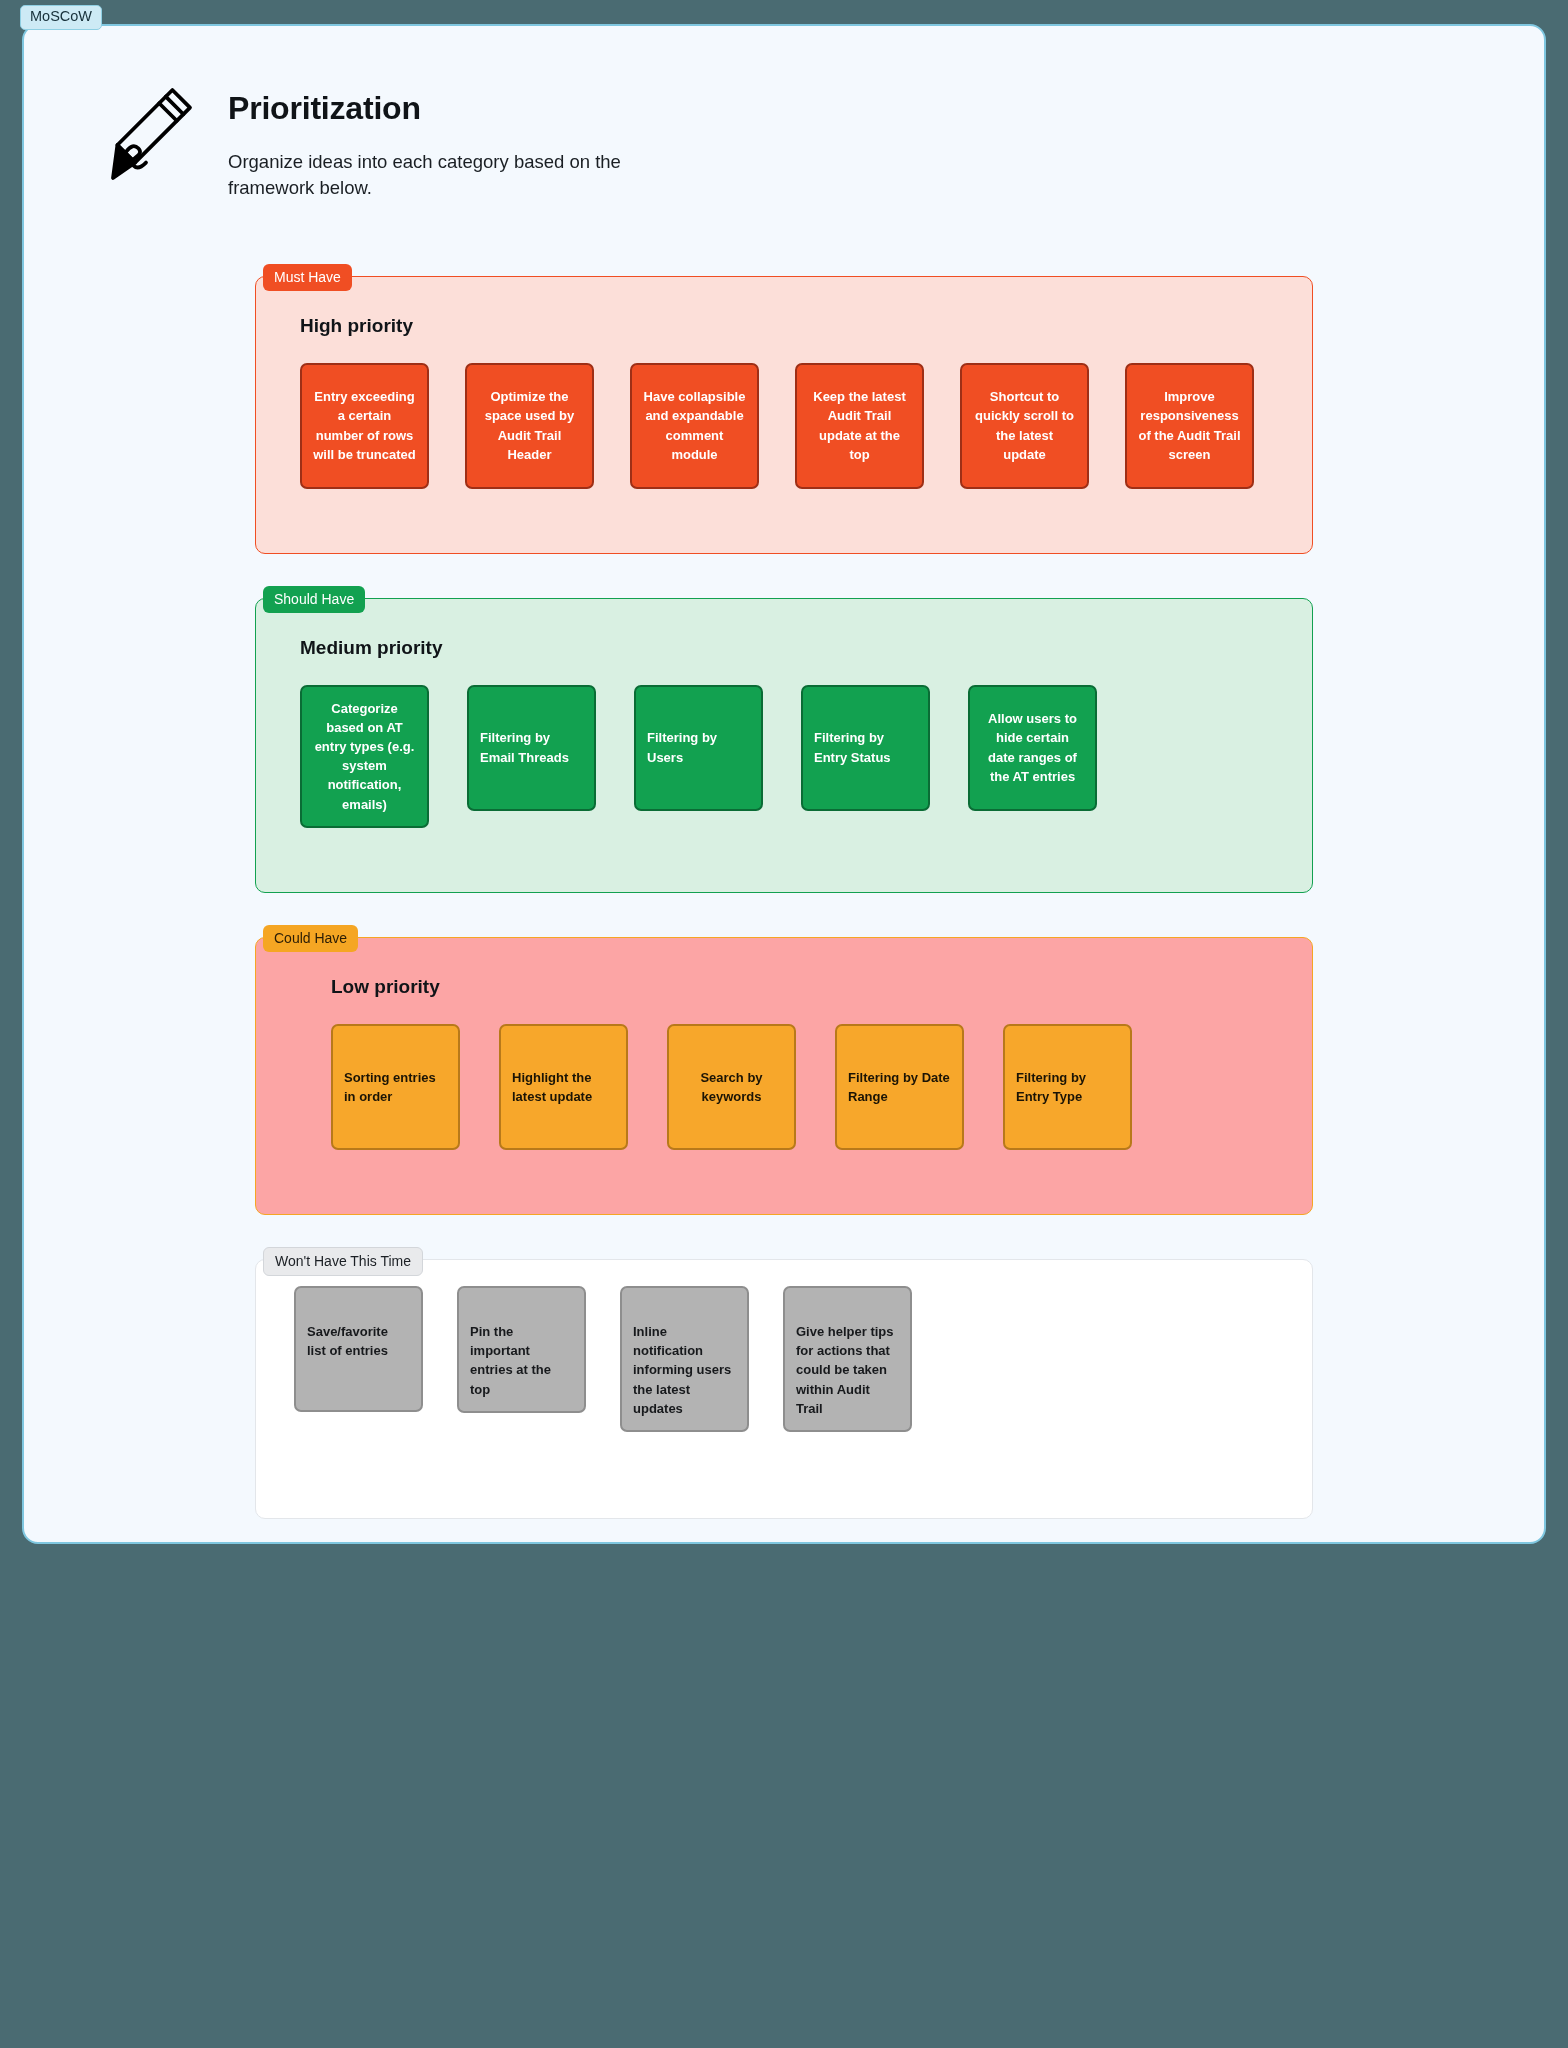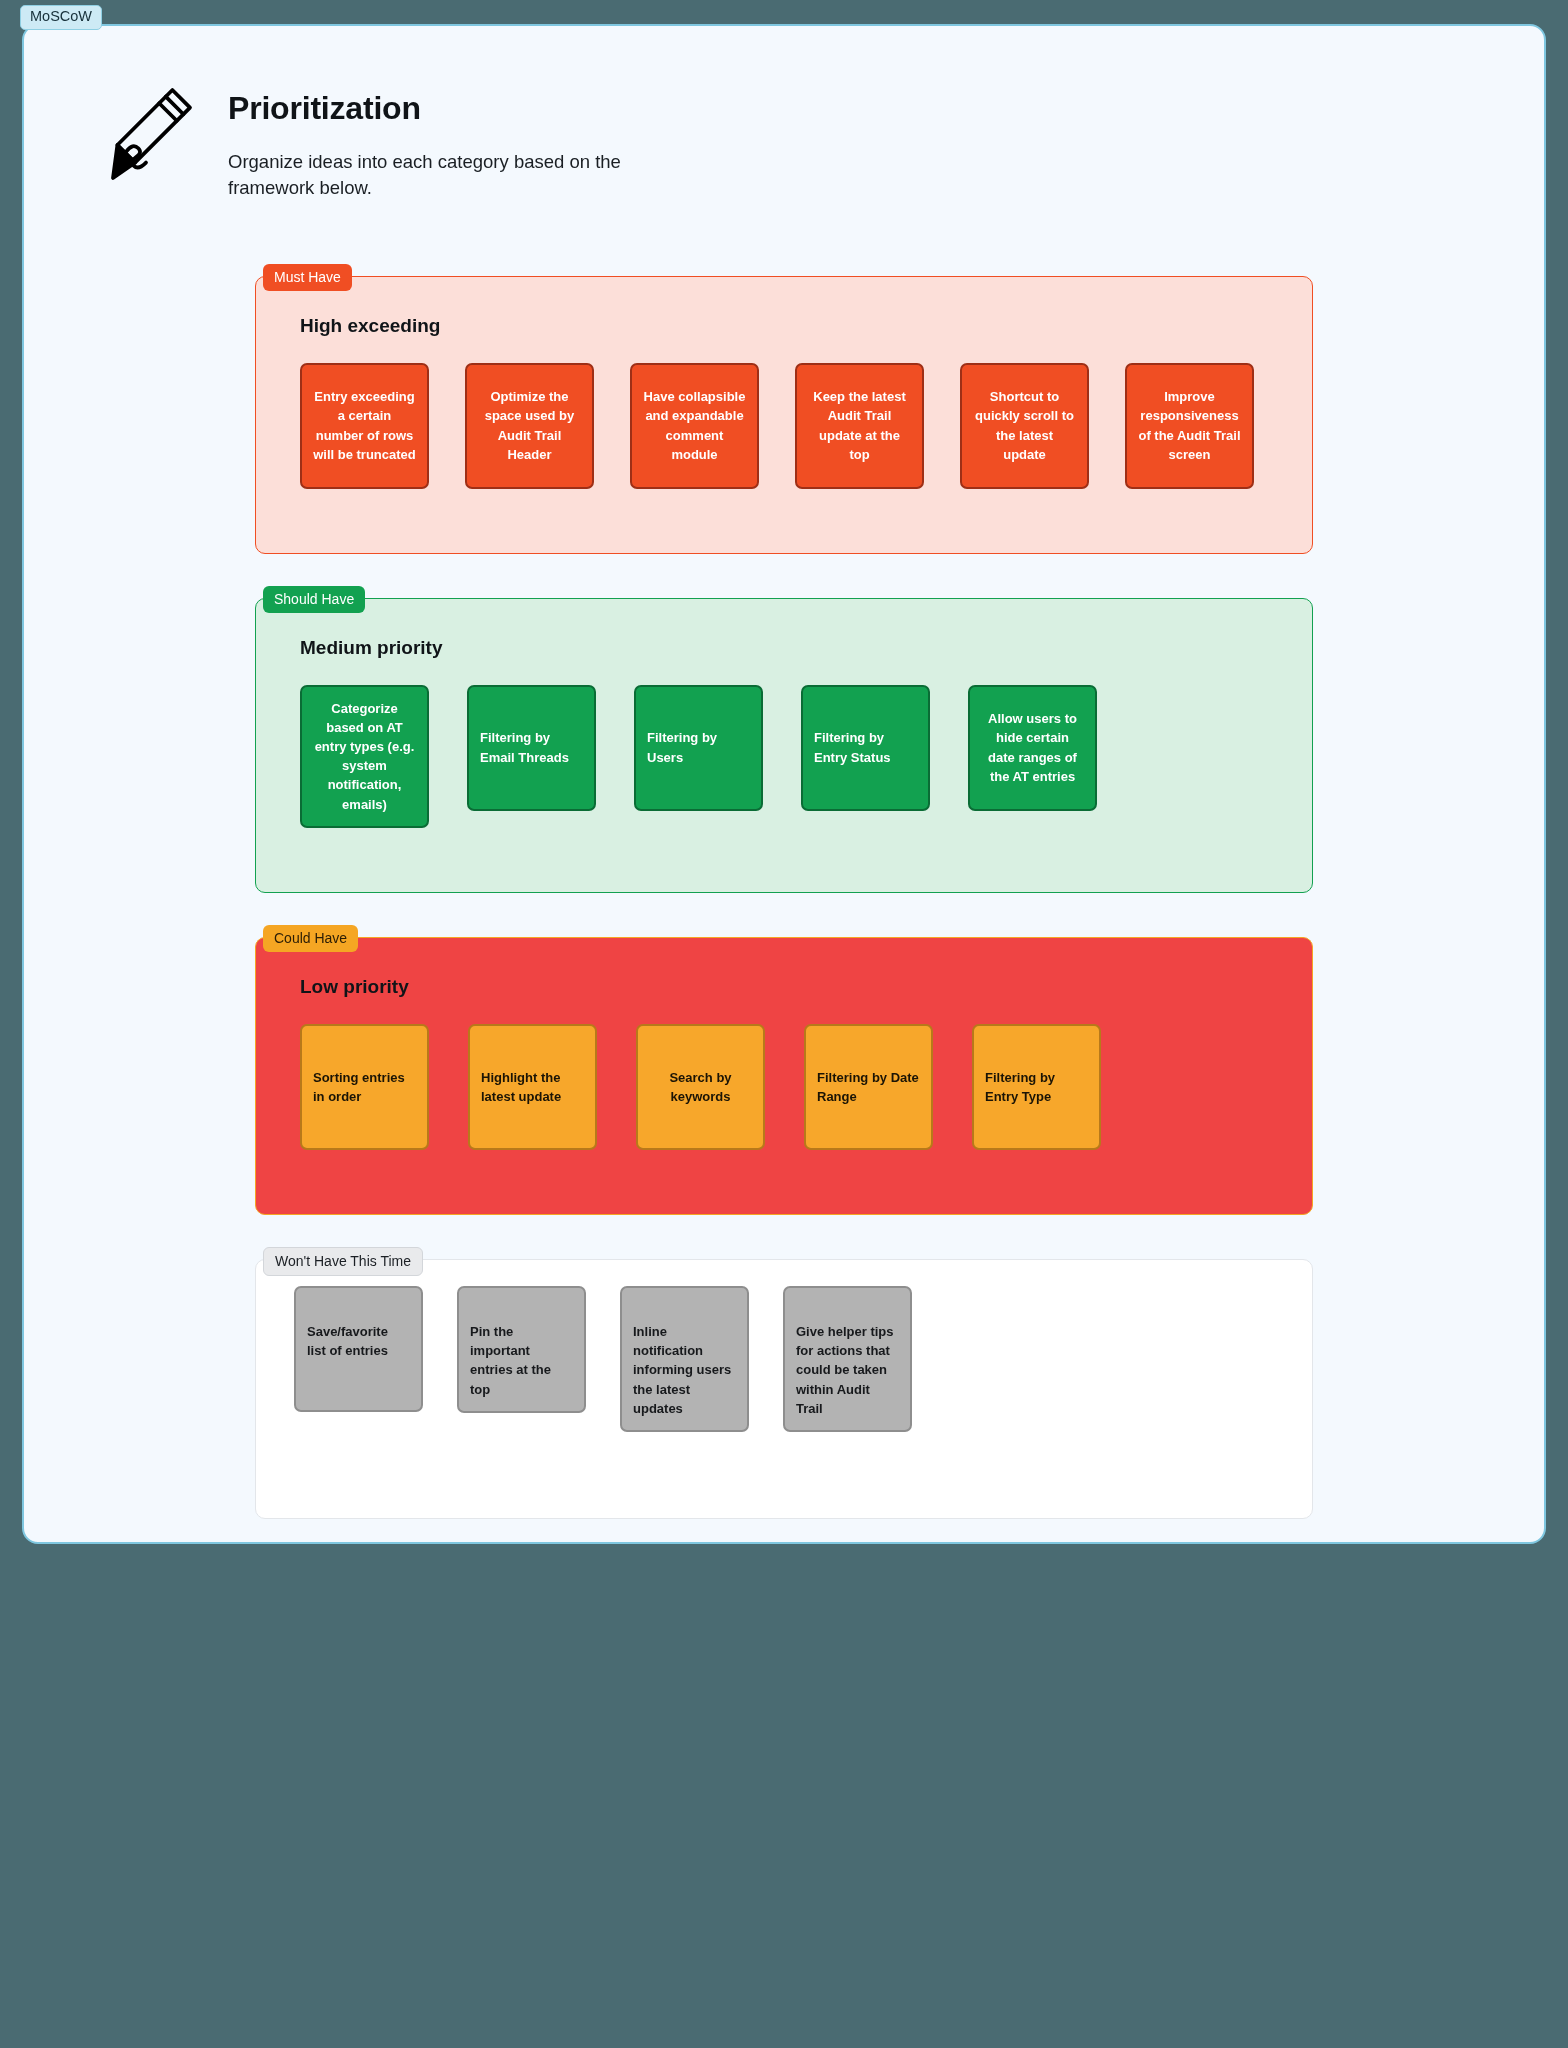--- a/index.html
+++ b/index.html
@@ -132,21 +132,21 @@
   .sec-should .section-tag { background: #12a150; }
   .sec-should .card {
     background: #12a150;
     border: 2px solid #0a6c35;
     color: #ffffff;
     text-align: left;
   }
   .sec-should .card.c-center { text-align: center; }
 
   
-  .sec-could { background: #ef4444; border-color: #f5a623; }
+  .sec-could { background: #fca5a5; border-color: #f5a623; padding-left: 31px; }
   .sec-could .section-tag { background: #f5a623; color: #2b1d05; }
   .sec-could .card {
     background: #f7a72b;
     border: 2px solid #b8791a;
     color: #1b1405;
     text-align: left;
   }
   .sec-could .card.c-center { text-align: center; }
 
   
@@ -182,21 +182,21 @@
       </svg>
     </div>
     <div class="header-text">
       <h1 class="page-title">Prioritization</h1>
       <p class="page-subtitle">Organize ideas into each category based on the framework below.</p>
     </div>
   </div>
 
   <div class="section sec-must" style="margin-top:74px;">
     <div class="section-tag">Must Have</div>
-    <h2 class="section-label">High exceeding</h2>
+    <h2 class="section-label">High priority</h2>
     <div class="cards">
       <div class="card">
           <span>Entry exceeding a certain number of rows will be truncated</span>
         </div>
       <div class="card">
           <span>Optimize the space used by Audit Trail Header</span>
         </div>
       <div class="card">
           <span>Have collapsible and expandable comment module</span>
         </div>

